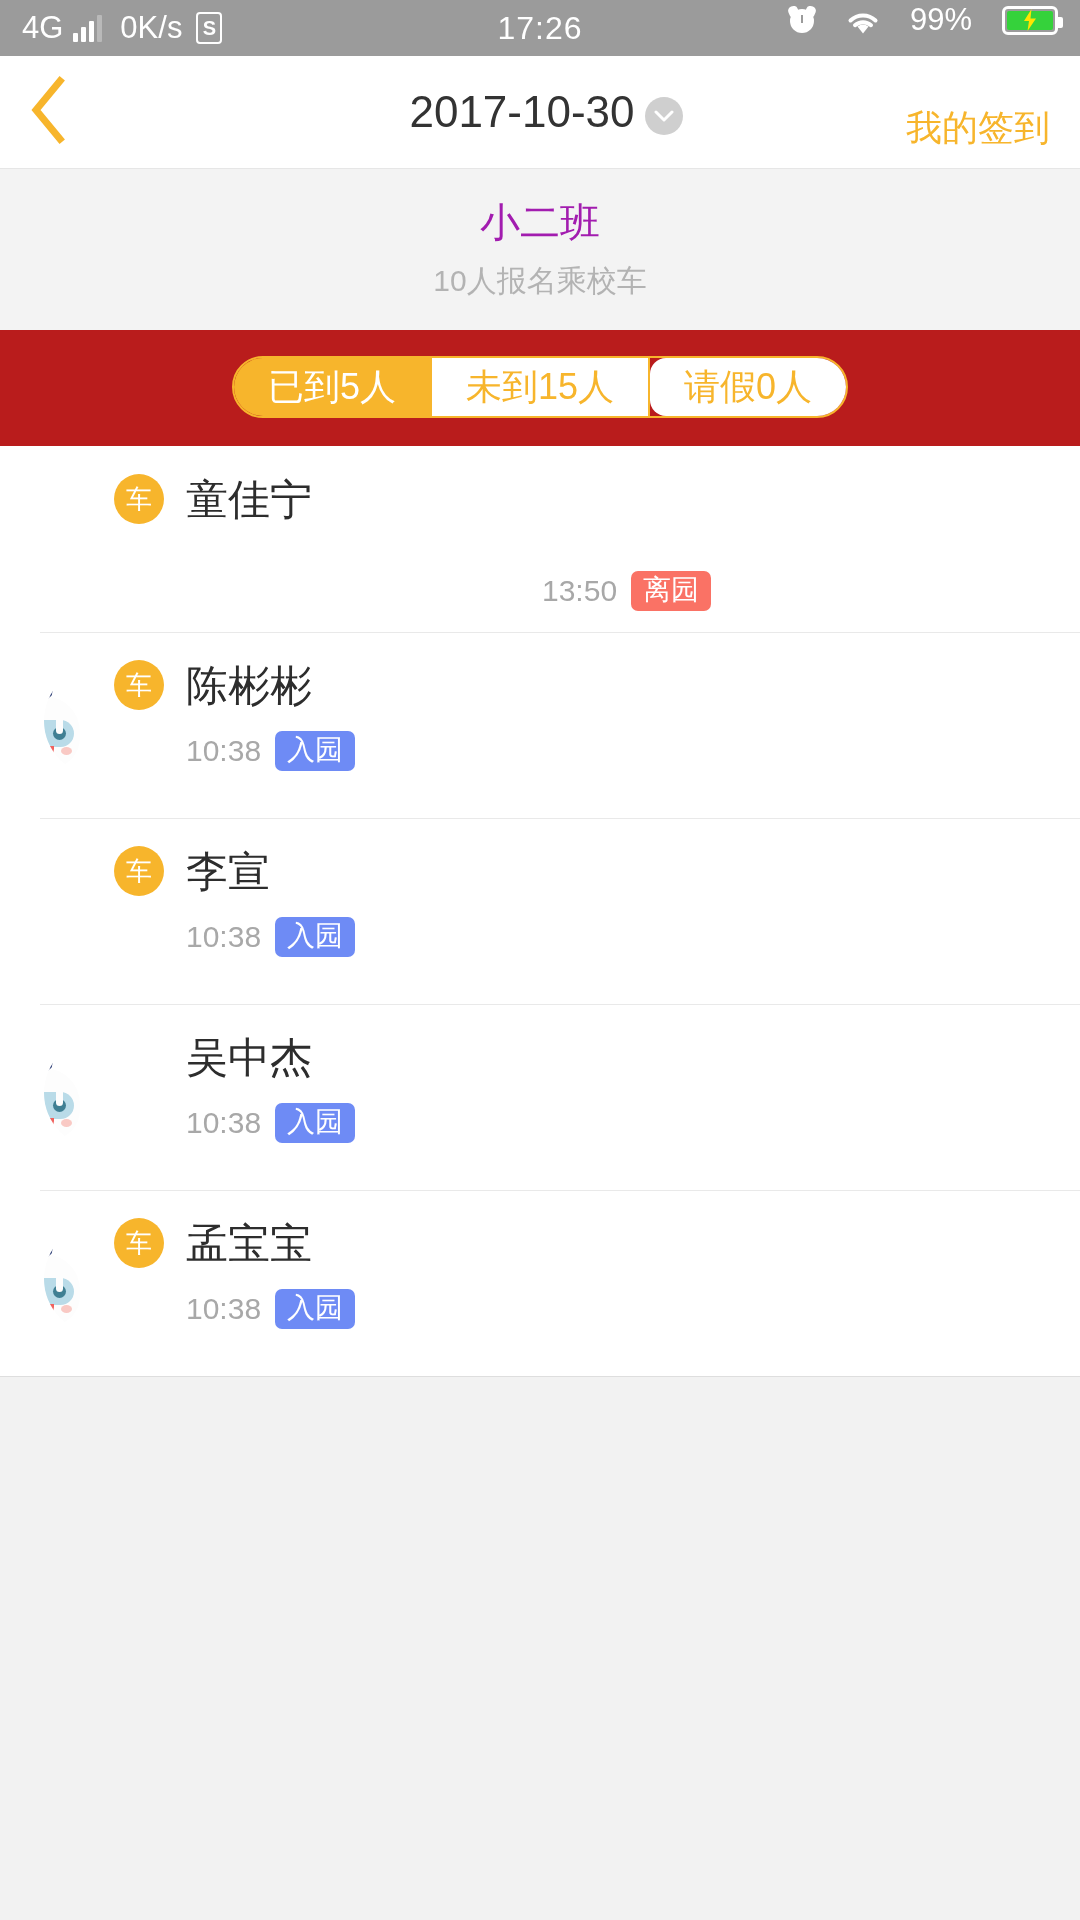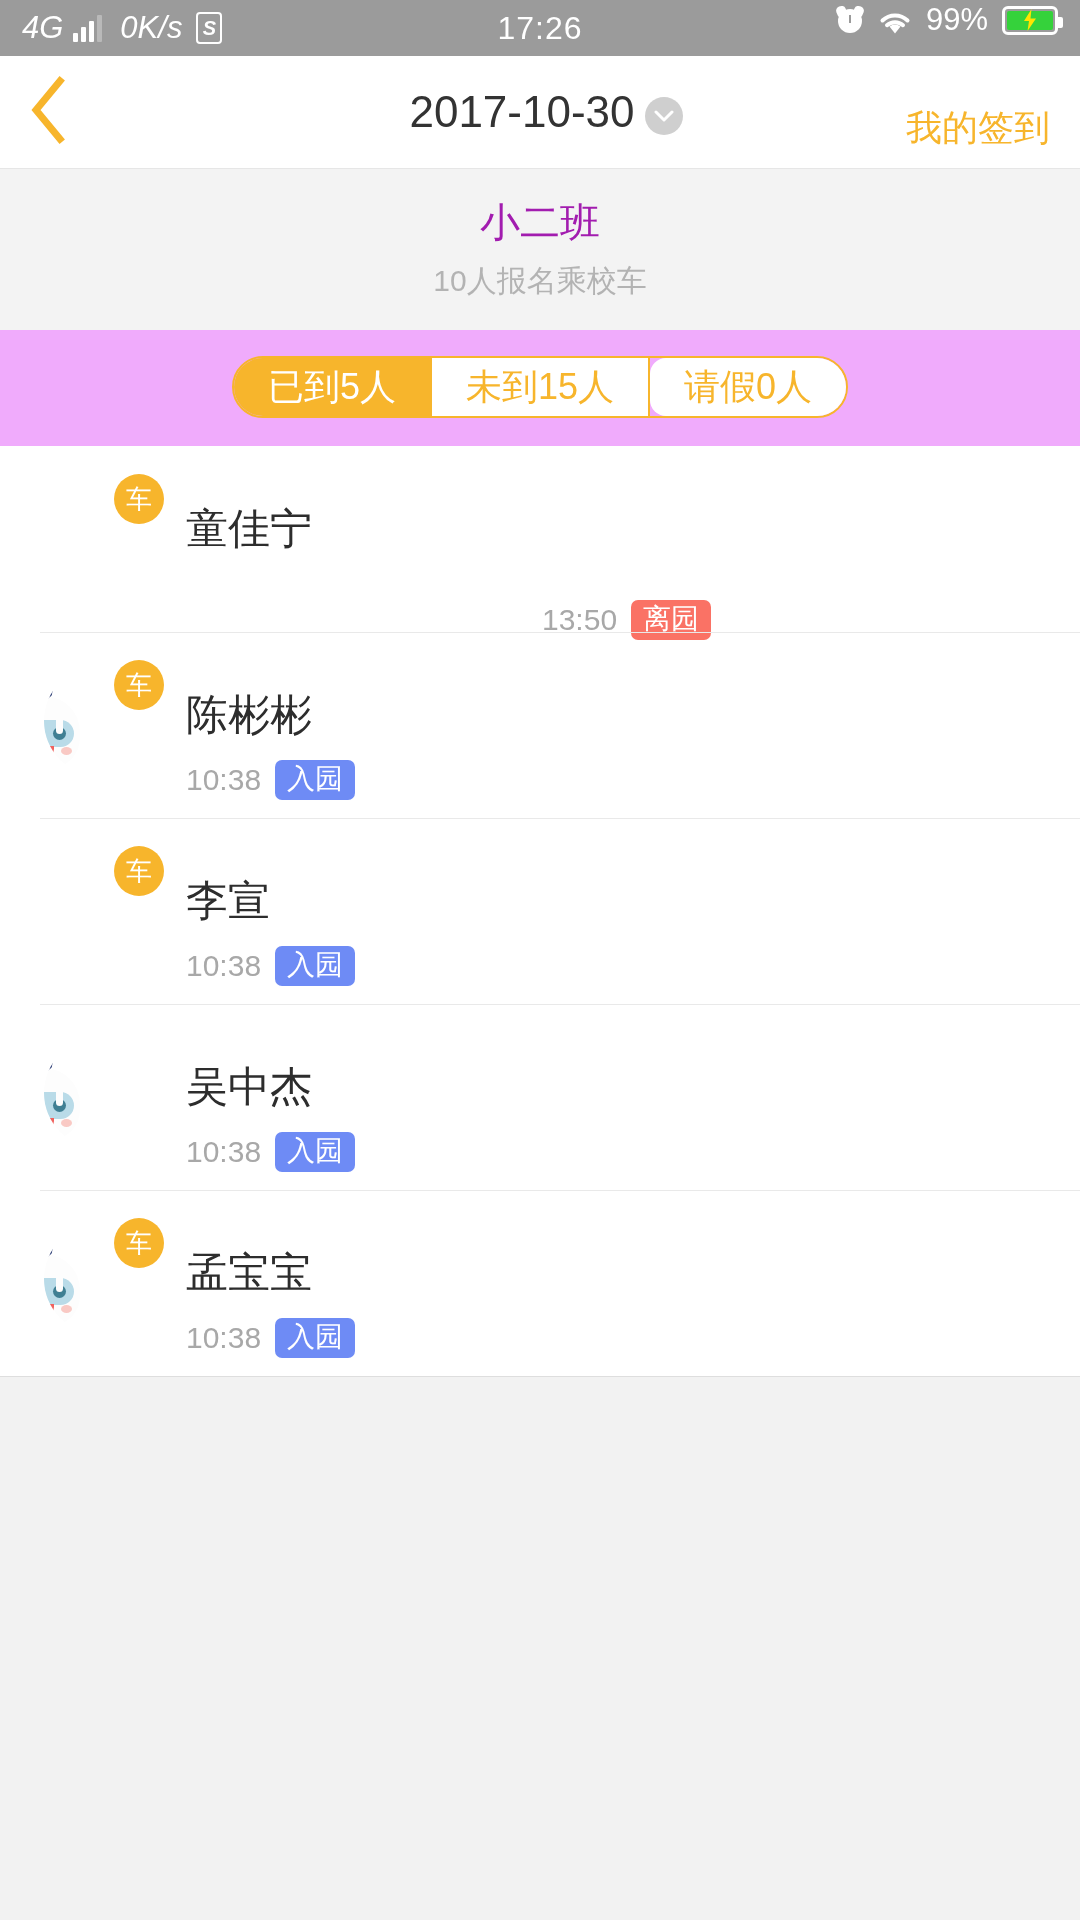--- a/index.html
+++ b/index.html
@@ -11,22 +11,22 @@
     -webkit-font-smoothing:antialiased;
   }
   #screen { position:relative; width:1080px; height:1920px; background:#f2f2f2; }
 
   
   .statusbar {
     height:56px; background:#9b9b9b; color:#ffffff;
     display:flex; align-items:center; position:relative;
     padding:0 22px; font-size:31px;
   }
-  .sb-left { display:flex; align-items:center; gap:10px;font-style:italic; }
-  .sb-right { display:flex; align-items:center; gap:14px; position:absolute; right:22px; top:0; height:40px; }
+  .sb-left { display:flex; align-items:center; gap:10px; }
+  .sb-right { display:flex; align-items:center; gap:30px; position:absolute; right:22px; top:0; height:40px; }
   .sb-center { position:absolute; left:0; right:0; text-align:center; font-size:32px; line-height:56px; letter-spacing:1px; }
   .net-label { font-size:31px; letter-spacing:0px; }
   .bars { display:flex; align-items:flex-end; gap:3px; height:28px; }
   .bars i { display:block; width:5px; background:#ffffff; border-radius:1px; }
   .bars i:nth-child(1){height:9px}
   .bars i:nth-child(2){height:15px}
   .bars i:nth-child(3){height:21px}
   .bars i:nth-child(4){height:27px; background:#b9b9b9;}
   .speed { font-size:31px; margin-left:8px; }
   .s-box { width:26px; height:32px; border:2.5px solid #fff; border-radius:4px;
@@ -50,21 +50,21 @@
   .nav-title { font-size:44px; color:#333333; letter-spacing:0px; }
   .chev-circle { width:38px; height:38px; border-radius:50%; background:#cfcfcf; display:flex; align-items:center; justify-content:center; margin-top:8px; }
   .nav-right { position:absolute; right:30px; top:16px; height:112px; display:flex; align-items:center; font-size:36px; color:#f7b52c; }
 
   
   .class-header { background:#f3f3f3; padding:26px 0 28px; text-align:center; border-top:1px solid #e6e6e6; }
   .class-name { font-size:40px; color:#a21caf; line-height:1.35; }
   .class-sub { font-size:30px; color:#b3b3b3; margin-top:12px; }
 
   
-  .seg-wrap { background:#f0abfc; padding:26px 0 28px; display:flex; justify-content:center; }
+  .seg-wrap { background:#b91c1c; padding:26px 0 28px; display:flex; justify-content:center; }
   .segmented { display:flex; height:62px; border:2px solid #f7b52c; border-radius:31px; overflow:hidden; }
   .seg { display:flex; align-items:center; justify-content:center; font-size:36px; color:#f7b52c;
          background:#ffffff; padding:0 34px; border-right:2px solid #f7b52c; }
   .seg:last-child { border-right:none;border-radius:16px; }
   .seg.active { background:#f7b52c; color:#ffffff; }
 
   
   .list { background:#ffffff; }
   .row { position:relative; height:186px; display:flex; align-items:flex-start; padding:22px 0 0 44px; }
   .row + .row:before { content:""; position:absolute; left:40px; right:0; top:0; height:1px; background:#e9e9e9; }
@@ -93,21 +93,21 @@
   .photo-a:after { content:""; position:absolute; left:41%; top:16%; width:18%; height:16%; background:#d9b79b; border-radius:50%; }
 
   .photo-b { width:100%; height:100%; background:
       linear-gradient(180deg,#e7eae6 0%,#e3e6e2 48%,#2f9c4f 49%,#1f8a40 100%); position:relative; }
   .photo-b:before { content:""; position:absolute; left:22%; top:8%; width:56%; height:50%; background:#2d2520; border-radius:50% 50% 42% 42%; }
   .photo-b:after { content:""; position:absolute; left:30%; top:26%; width:40%; height:40%; background:#e8c3a8; border-radius:46%; }
 
   .bus-badge { position:absolute; right:-10px; top:-6px; width:50px; height:50px; border-radius:50%;
                background:#f7b52c; color:#ffffff; font-size:26px; display:flex; align-items:center; justify-content:center; }
 
-  .row-body { margin-left:32px; flex:1; padding-right:20px;margin-top:29px; }
+  .row-body { margin-left:32px; flex:1; padding-right:20px; }
   .kid-name { font-size:42px; color:#2d2d2d; line-height:1.25; margin-top:6px; }
   .meta { display:flex; align-items:center; gap:14px; margin-top:18px; }
   .meta-time { font-size:30px; color:#a8a8a8; }
   .tag { font-size:28px; color:#ffffff; padding:5px 12px 7px; border-radius:7px; line-height:1; }
   .tag.enter { background:#6e8bf5; }
   .tag.leave { background:#fa7265; }
   .row.right-align .meta { justify-content:flex-start; margin-left:356px; margin-top:44px; }
 
   .list-end { height:1px; background:#dedede; }
   .filler { background:#f2f2f2; height:520px; }

